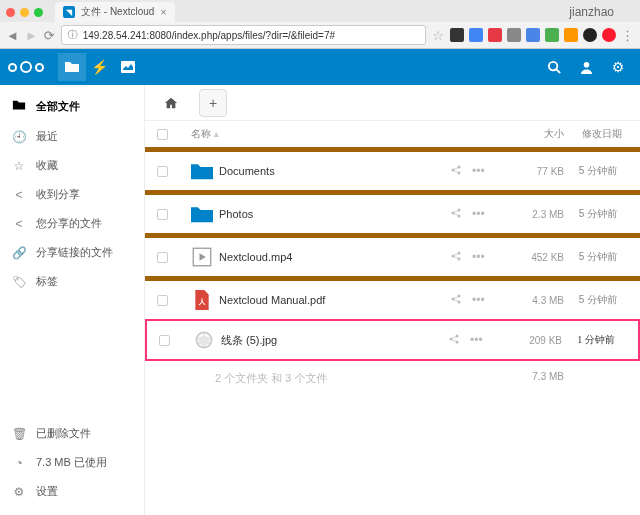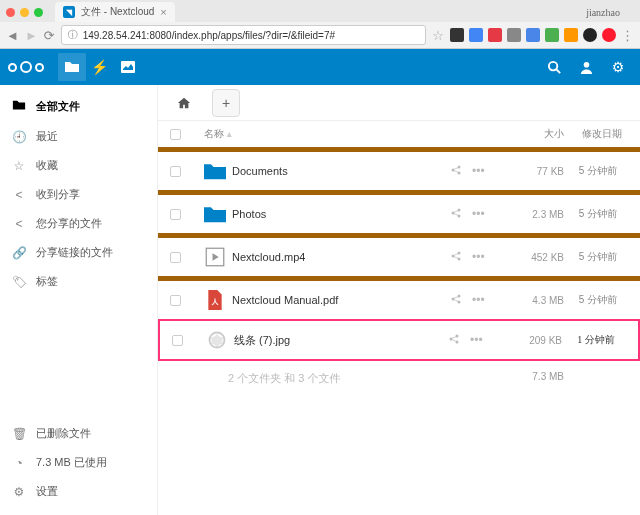--- a/index.html
+++ b/index.html
@@ -7,40 +7,40 @@
 
 
 .browser-chrome { background: #e8e8e8; border-bottom: 1px solid #ccc; }
 .tab-row { display: flex; align-items: center; height: 22px; padding: 2px 6px 0 6px; }
 .traffic { display: flex; gap: 5px; margin-right: 12px; }
 .dot { width: 9px; height: 9px; border-radius: 50%; }
 .dot.r { background: #ff5f57; } .dot.y { background: #febc2e; } .dot.g { background: #28c840; }
 .tab { background: #f5f5f5; border-radius: 4px 4px 0 0; padding: 2px 8px; display: flex; align-items: center; gap: 6px; font-size: 10px; color: #555; height: 20px; }
 .tab-ico { width: 12px; height: 12px; background: #0082c9; border-radius: 2px; display: flex; align-items: center; justify-content: center; color: #fff; font-size: 8px; }
 .tab-close { color: #888; font-size: 11px; }
-.tab-user { margin-left: auto; margin-right: 14px; font-size: 10px; color: #666; font-family: Liberation Serif, serif; }
+.tab-user { margin-left: auto; margin-right: 20px; font-size: 12px; color: #666; }
 .addr-row { display: flex; align-items: center; height: 26px; padding: 0 6px; gap: 6px; background: #f2f2f2; }
 .nav-btn { color: #888; font-size: 13px; }
 .addr-bar { flex: 1; display: flex; align-items: center; background: #fff; border: 1px solid #ccc; border-radius: 3px; padding: 2px 6px; font-size: 10px; color: #333; height: 20px; }
 .addr-ico { color: #888; margin-right: 5px; font-size: 10px; }
 .ext-icons { display: flex; gap: 5px; align-items: center; }
 .ext { width: 14px; height: 14px; border-radius: 2px; }
 
 
 .app-header { background: #0082c9; height: 36px; display: flex; align-items: center; padding: 0 8px; color: #fff; }
 .logo { display: flex; gap: 3px; margin-right: 14px; }
 .logo-c { width: 9px; height: 9px; border: 2px solid #fff; border-radius: 50%; }
 .logo-c.m { width: 12px; height: 12px; }
 .hdr-ico { width: 28px; height: 28px; display: flex; align-items: center; justify-content: center; font-size: 14px; color: #fff; cursor: pointer; }
 .hdr-ico.active { background: rgba(255,255,255,0.15); }
 .hdr-right { margin-left: auto; display: flex; gap: 4px; }
 
 
 .app-body { display: flex; height: calc(515px - 48px - 36px); }
-.sidebar { width: 158px; border-right: 1px solid #eee; display: flex; flex-direction: column; padding-top: 6px; }
+.sidebar { width: 145px; border-right: 1px solid #eee; display: flex; flex-direction: column; padding-top: 6px; }
 .side-item { display: flex; align-items: center; gap: 10px; padding: 7px 12px; font-size: 11px; color: #555; cursor: pointer; }
 .side-item.active { font-weight: 600; color: #000; }
 .side-ico { width: 14px; text-align: center; color: #888; font-size: 12px; }
 .side-item.active .side-ico { color: #000; }
 .side-bottom { margin-top: auto; padding-bottom: 10px; }
 
 .main { flex: 1; overflow: hidden; position: relative; }
 .crumb-row { display: flex; align-items: center; height: 36px; padding: 0 12px; gap: 14px; border-bottom: 1px solid #eee; }
 .crumb-btn { width: 28px; height: 28px; display: flex; align-items: center; justify-content: center; color: #555; }
 .add-btn { border: 1px solid #ddd; border-radius: 4px; background: #f7f7f7; color: #666; font-size: 14px; }
@@ -310,21 +310,21 @@
         <div class="file-row hl">
     <div class="col-chk">
             <div class="chk"></div>
           </div>
     <div class="fico">
             <svg width="20" height="20" viewBox="0 0 16 16">
               <circle cx="8" cy="8" r="6" fill="none" stroke="#ccc" stroke-width="1.5"></circle>
               <path fill="#ccc" d="M8 3c1 2 3 3 5 3-1 2-1 4 0 5-2 0-4 1-5 3-1-2-3-3-5-3 1-1 1-3 0-5 2 0 4-1 5-3z" opacity=".5"></path>
             </svg>
           </div>
-    <div class="fname">线条 (7).jpg</div>
+    <div class="fname">线条 (5).jpg</div>
     <div class="acts">
       <span><svg width="12" height="12" viewBox="0 0 16 16">
                 <circle cx="4" cy="8" r="2" fill="#bbb"></circle>
                 <circle cx="12" cy="4" r="2" fill="#bbb"></circle>
                 <circle cx="12" cy="12" r="2" fill="#bbb"></circle>
                 <line x1="5.5" y1="7" x2="10.5" y2="5" stroke="#bbb"></line>
                 <line x1="5.5" y1="9" x2="10.5" y2="11" stroke="#bbb"></line>
               </svg></span>
       <span>•••</span>
     </div>

